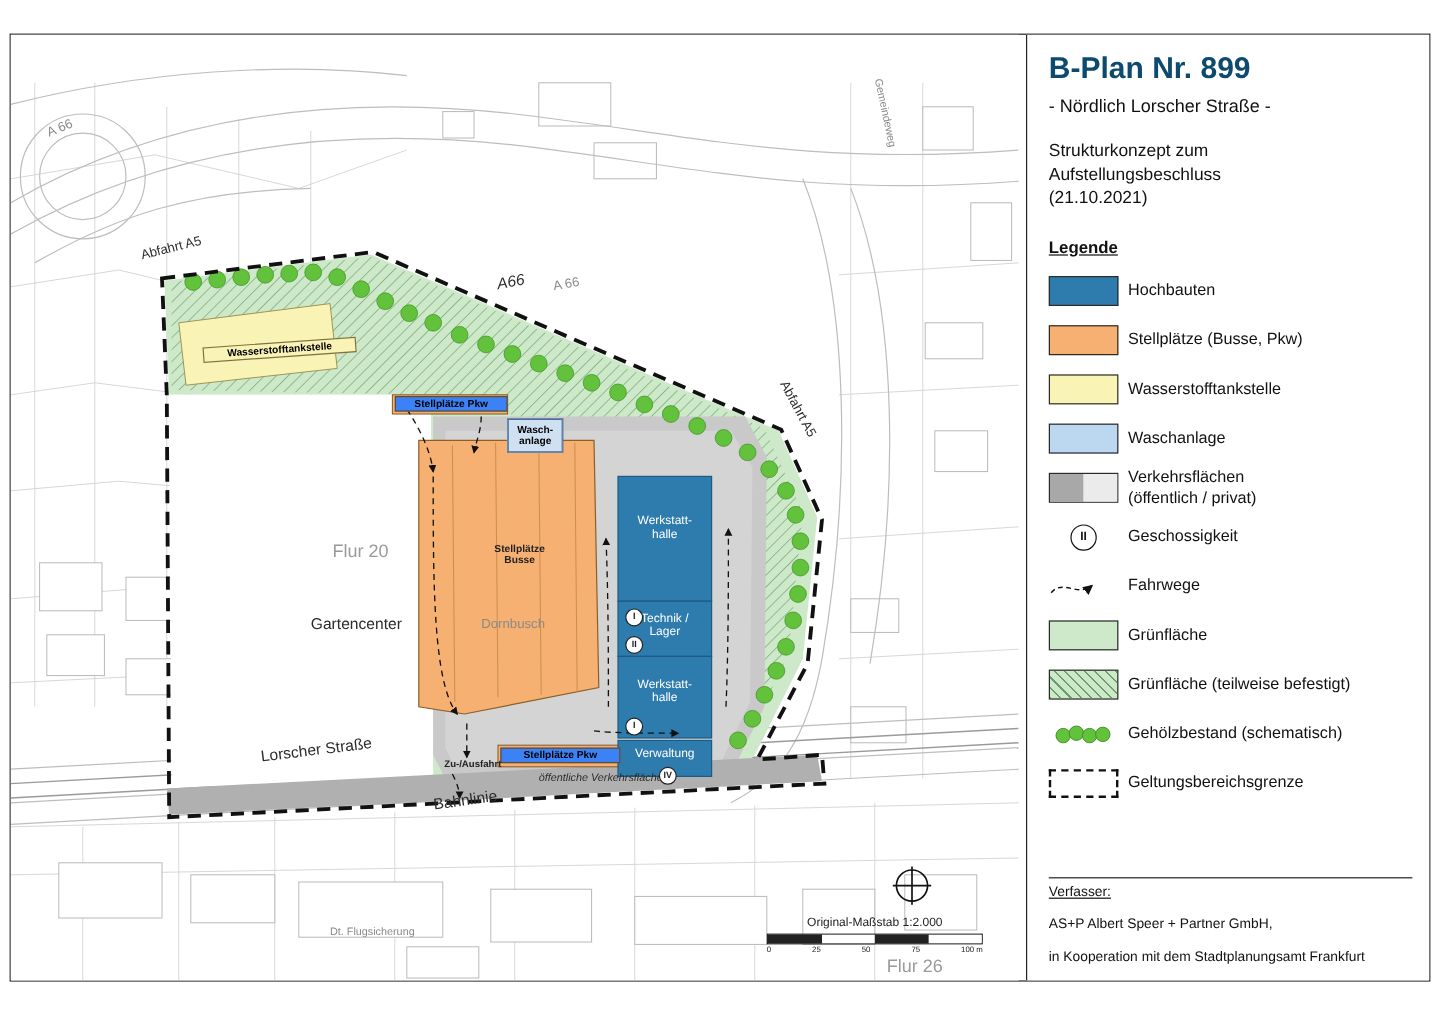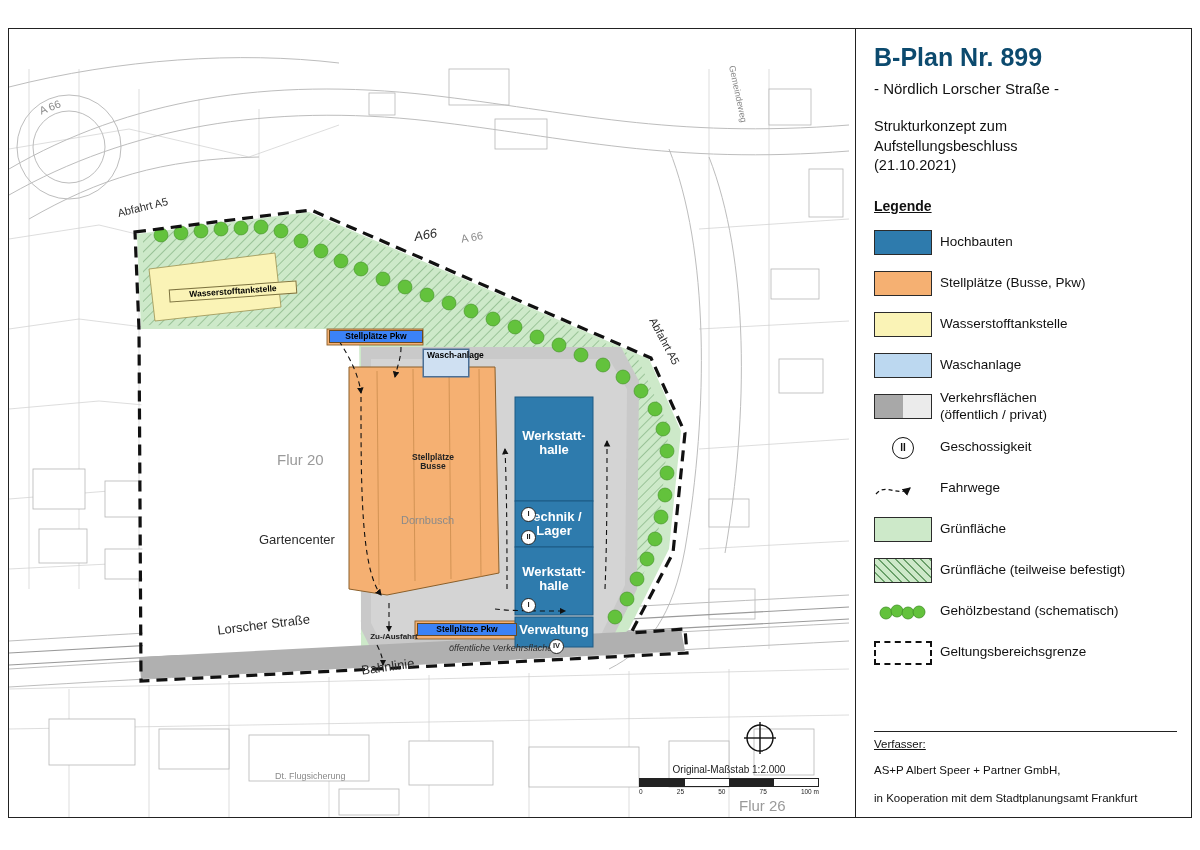--- a/index.html
+++ b/index.html
@@ -15,21 +15,21 @@
   .maplabel{position:absolute;font-size:11px;color:#2b2b2b;white-space:nowrap;}
   .maplabel.grey{color:#8a8a8a;}
   .maplabel.big{font-size:15px;color:#9a9a9a;}
   .maplabel.italic{font-style:italic;}
 
   .boxlabel{position:absolute;background:#fff;border:1px solid #333;font-size:8.5px;font-weight:bold;
             text-align:center;line-height:1.05;padding:1px 3px;box-sizing:border-box;white-space:nowrap;}
   .orangebox{background:#3b82f6;border:1px solid #6b4a20;}
   .bluebox{background:#cfe0f2;border:1px solid #4a6f96;}
 
-  .bldglabel{position:absolute;color:#fff;font-size:13px;font-weight:bold;text-align:center;line-height:1.1;}
+  .bldglabel{position:absolute;color:#fff;font-size:10px;font-weight:normal;text-align:center;line-height:1.1;}
   .plainlabel{position:absolute;font-size:8.5px;font-weight:bold;text-align:center;line-height:1.1;color:#222;}
 
   .storey{position:absolute;width:13px;height:13px;border:1.2px solid #222;border-radius:50%;
           background:#fff;color:#222;font-size:7.5px;line-height:11px;text-align:center;font-weight:bold;}
 
   .credit{position:absolute;left:14px;bottom:4px;font-size:9.5px;color:#333;white-space:nowrap;}
 
   .scalewrap{position:absolute;right:30px;bottom:22px;width:180px;text-align:center;}
   .scaletext{font-size:10px;color:#222;margin-bottom:3px;}
   .scalebar{display:flex;height:7px;border:1px solid #222;}
@@ -262,33 +262,33 @@
 
     </svg>
 
     <div class="maplabel" style="left:108px;top:172px;transform:rotate(-14deg);">Abfahrt A5</div>
     <div class="maplabel italic" style="left:405px;top:198px;transform:rotate(-10deg);font-size:13px;">A66</div>
     <div class="maplabel grey" style="left:30px;top:72px;transform:rotate(-22deg);">A 66</div>
     <div class="maplabel grey" style="left:452px;top:202px;transform:rotate(-10deg);">A 66</div>
     <div class="maplabel" style="left:630px;top:306px;transform:rotate(62deg);">Abfahrt A5</div>
     <div class="maplabel" style="left:208px;top:588px;transform:rotate(-7deg);font-size:13px;">Lorscher Straße</div>
     <div class="maplabel" style="left:352px;top:630px;transform:rotate(-8deg);font-size:13px;">Bahnlinie</div>
-    <div class="maplabel" style="left:250px;top:483px;font-size:13px;margin-top:20px;">Gartencenter</div>
+    <div class="maplabel" style="left:250px;top:483px;font-size:13px;">Gartencenter</div>
     <div class="maplabel big" style="left:268px;top:422px;">Flur 20</div>
     <div class="maplabel big" style="left:730px;top:768px;">Flur 26</div>
     <div class="maplabel grey" style="left:392px;top:485px;">Dornbusch</div>
     <div class="maplabel grey" style="left:266px;top:742px;font-size:9px;">Dt. Flugsicherung</div>
     <div class="maplabel grey" style="left:700px;top:60px;transform:rotate(78deg);font-size:9px;">Gemeindeweg</div>
     <div class="maplabel italic" style="left:440px;top:614px;font-size:9px;">öffentliche Verkehrsfläche</div>
 
     <div class="boxlabel" style="left:160px;top:256px;width:128px;background:#faf3b6;border-color:#7d7340;transform:rotate(-4deg);">Wasserstofftankstelle</div>
 
     <div class="boxlabel orangebox" style="left:320px;top:301px;width:94px;">Stellplätze Pkw</div>
 
-    <div class="boxlabel bluebox" style="left:414px;top:320px;width:46px;height:28px;display:flex;">
+    <div class="boxlabel bluebox" style="left:414px;top:320px;width:46px;height:28px;display:flex;flex-direction:column;justify-content:center;">
       <span>Wasch-</span>
       <span>anlage</span>
     </div>
 
     <div class="boxlabel orangebox" style="left:408px;top:594px;width:100px;">Stellplätze Pkw</div>
 
     <div class="plainlabel" style="left:352px;top:604px;width:66px;font-size:8px;">Zu-/Ausfahrt</div>
 
     <div class="plainlabel" style="left:382px;top:424px;width:84px;">
       <div>Stellplätze</div>

